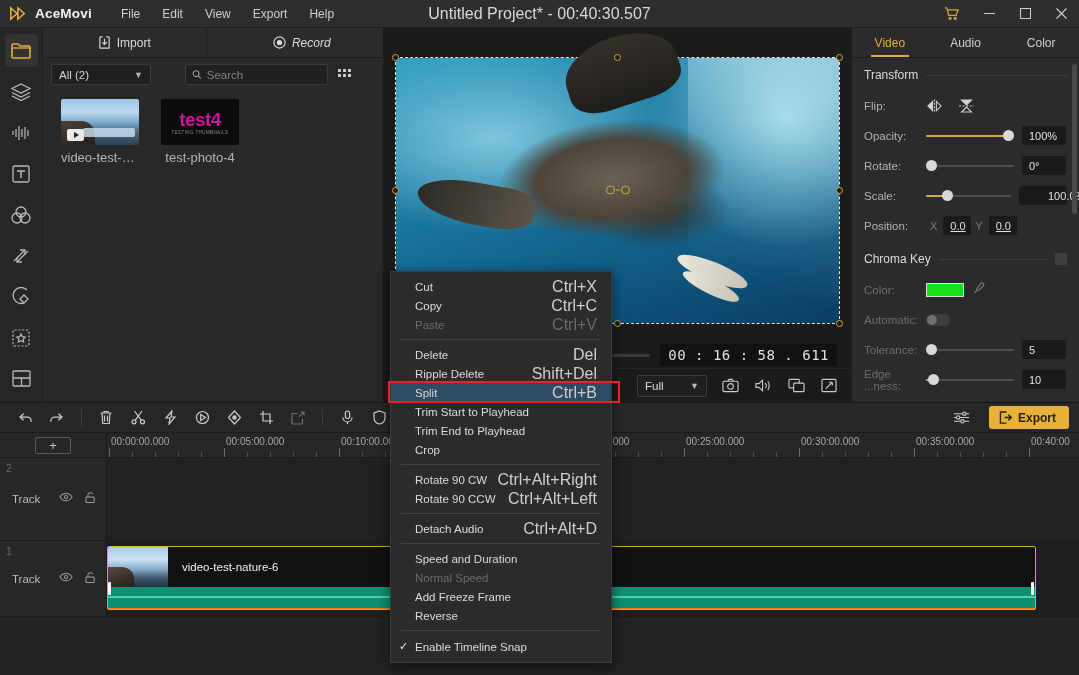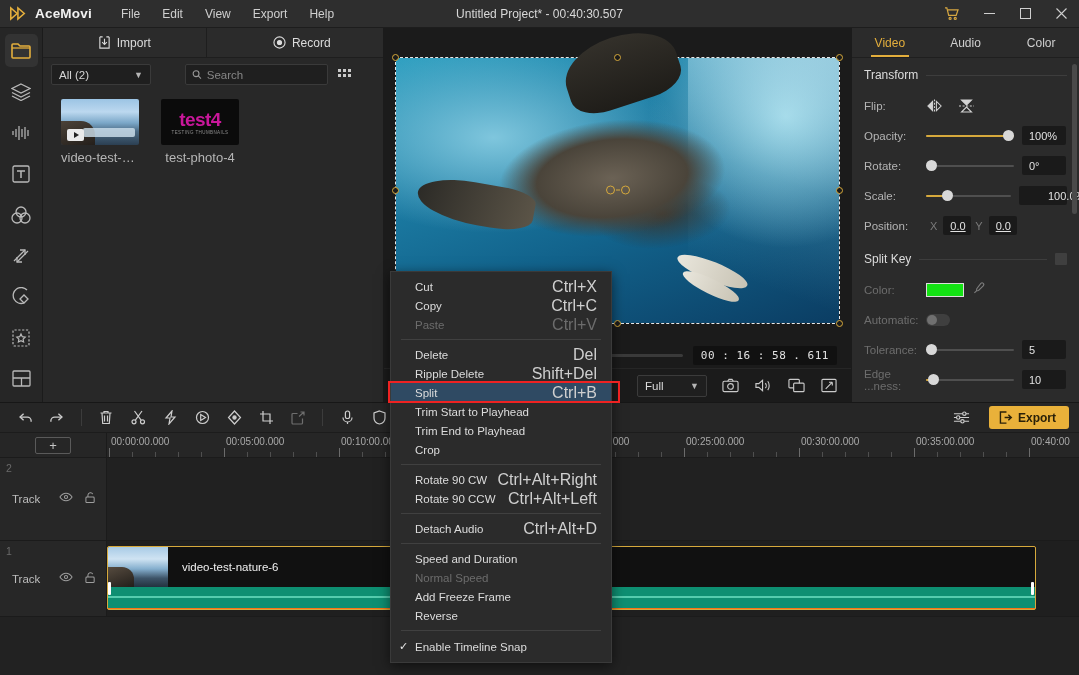--- a/index.html
+++ b/index.html
@@ -16,21 +16,21 @@
   .titlebar{
     height:28px; background:#2e2e2e; display:flex; align-items:center;
     flex:0 0 28px; position:relative; border-bottom:1px solid #1d1d1d;
   }
   .brand{ display:flex; align-items:center; gap:6px; padding-left:10px; }
   .brand-logo{ width:19px; height:15px; }
   .brand-name{ font-weight:bold; font-size:13.5px; color:#f2f2f2; letter-spacing:.2px;}
   .menus{ display:flex; align-items:center; gap:0px; margin-left:18px;}
   .menu-item{ padding:4px 11px; font-size:12px; color:#cfcfcf; cursor:default; border-radius:2px;}
   .title-center{
-    position:absolute; left:0; right:0; text-align:center; font-size:12px; color:#d9d9d9;
+    position:absolute; left:0; right:0; text-align:center; font-size:16px; color:#d9d9d9;
     pointer-events:none;
   }
   .win-controls{ margin-left:auto; display:flex; align-items:center; height:28px; z-index:3;}
   .win-btn{ width:36px; height:28px; display:flex; align-items:center; justify-content:center; color:#cfcfcf; }
   .cart{ color:#d6a741; width:40px; }
 
   
   .body-row{ flex:1 1 auto; display:flex; min-height:0; }
 
   
@@ -47,21 +47,21 @@
   
   .media-panel{
     width:341px; flex:0 0 341px; background:#282828; display:flex; flex-direction:column;
     border-right:1px solid #1b1b1b;
   }
   .media-tabs{ height:30px; display:flex; border-bottom:1px solid #1e1e1e; background:#2b2b2b;gap:14px; }
   .media-tab{
     flex:1; display:flex; align-items:center; justify-content:center; gap:6px;
     font-size:12px; color:#dcdcdc; border-right:1px solid #1e1e1e;
   }
-  .media-tab:last-child{ border-right:none; }
+  .media-tab:last-child{ border-right:none;font-style:italic; }
   .filter-row{ height:33px; display:flex; align-items:center; gap:8px; padding:0 8px; }
   .select-all{
     width:100px; height:21px; background:#1f1f1f; border:1px solid #3a3a3a; border-radius:2px;
     display:flex; align-items:center; padding:0 7px; font-size:11.5px; color:#d6d6d6; position:relative;
   }
   .select-all .chev{ margin-left:auto; font-size:9px; color:#b5b5b5;}
   .search-box{
     width:143px; height:21px; background:#1f1f1f; border:1px solid #3a3a3a; border-radius:2px;
     display:flex; align-items:center; gap:5px; padding:0 6px; margin-left:26px;
   }
@@ -146,21 +146,21 @@
     position:absolute; left:50%; top:50%; transform:translate(-50%,-50%);
     display:flex; align-items:center; gap:1px;
   }
   .center-ctrl .c{ width:9px; height:9px; border:1.5px solid #d6a93c; border-radius:50%; }
   .center-ctrl .bar{ width:4px; height:1.6px; background:#d6a93c; }
 
   .progress-row{ height:26px; display:flex; align-items:center; gap:10px; padding:0 14px; flex:0 0 26px;}
   .pbar{ flex:1; height:3px; background:#3a3a3a; border-radius:2px; position:relative; }
   .pbar::after{ content:""; position:absolute; left:0; top:0; bottom:0; width:41%; background:#5a5a5a; border-radius:2px;}
   .timecode{
-    background:#111; border-radius:2px; padding:3px 8px; font-size:11px; color:#e2e2e2;
+    background:#111; border-radius:2px; padding:3px 8px; font-size:14px; color:#e2e2e2;
     font-family:"DejaVu Sans Mono", monospace; letter-spacing:.5px;
   }
   .player-bar{
     height:34px; flex:0 0 34px; display:flex; align-items:center; padding:0 12px; gap:10px;
     border-top:1px solid #262626;
   }
   .transport{ display:flex; align-items:center; gap:14px; }
   .tbtn{ color:#cacaca; display:flex; align-items:center; justify-content:center; width:20px; height:20px;}
   .pb-right{ margin-left:auto; display:flex; align-items:center; gap:13px; }
   .quality{
@@ -615,21 +615,21 @@
 
         <div class="prow">
           <span class="plabel">Position:</span>
           <span class="axis">X</span>
           <div class="num sm">0.0</div>
           <span class="axis">Y</span>
           <div class="num sm">0.0</div>
         </div>
 
         <div class="section-head" style="margin-top:14px">
-          <span class="lbl">Split Key</span>
+          <span class="lbl">Chroma Key</span>
           <span class="rule"></span>
           <span class="chk off"></span>
         </div>
 
         <div class="prow dim">
           <span class="plabel">Color:</span>
           <div class="swatch"></div>
           <span class="eyedrop">
             <svg width="12" height="12" viewBox="0 0 13 13" fill="none" stroke="#7c7c7c" stroke-width="1.2">
               <path d="M8.5 1.5a1.8 1.8 0 012.6 2.6L6 9.2 3.8 9.5 4.1 7.3z"></path>

